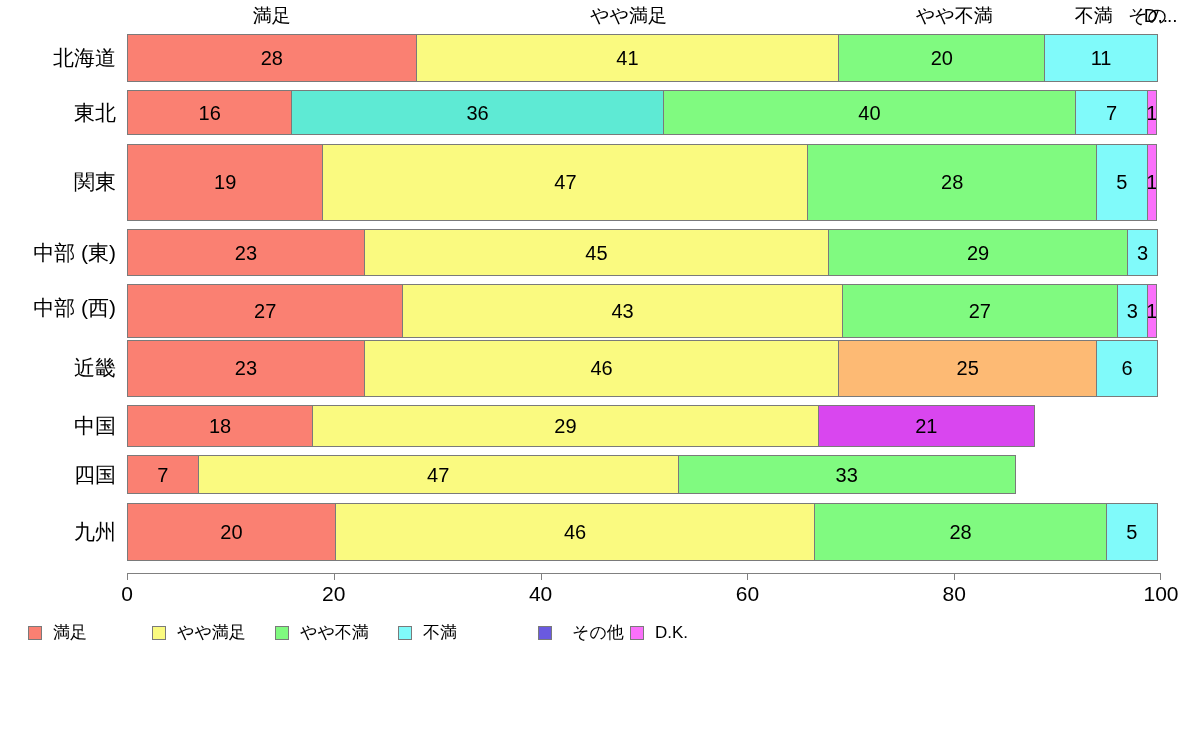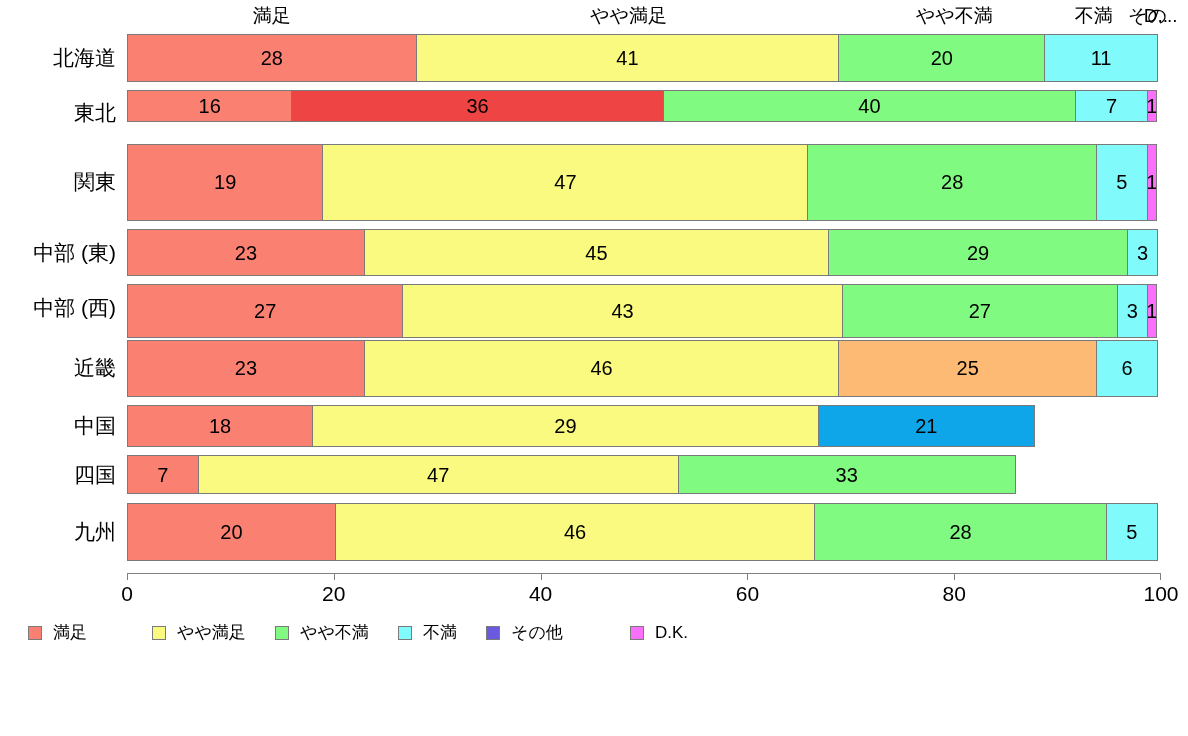--- a/index.html
+++ b/index.html
@@ -177,25 +177,25 @@
         <div class="seg" style="flex: 0 0 41%; background: rgb(250, 250, 128);">
           <span class="seg-value">41</span>
         </div>
         <div class="seg" style="flex: 0 0 20%; background: rgb(128, 250, 128);">
           <span class="seg-value">20</span>
         </div>
         <div class="seg" style="flex: 0 0 11%; background: rgb(128, 250, 250);">
           <span class="seg-value">11</span>
         </div>
       </div>
-      <div class="row" style="top: 58.3333px; height: 32px;">
+      <div class="row" style="top: 58.3333px; height: 45px;">
         <div class="seg" style="flex: 0 0 16%; background: rgb(250, 128, 114);">
           <span class="seg-value">16</span>
         </div>
-        <div class="seg" style="flex: 0 0 36%; background: #ef4444;">
+        <div class="seg" style="flex: 0 0 36%; background: #5eead4;">
           <span class="seg-value">36</span>
         </div>
         <div class="seg" style="flex: 0 0 40%; background: rgb(128, 250, 128);">
           <span class="seg-value">40</span>
         </div>
         <div class="seg" style="flex: 0 0 7%; background: rgb(128, 250, 250);">
           <span class="seg-value">7</span>
         </div>
         <div class="seg" style="flex: 0 0 1%; background: rgb(250, 112, 250);">
           <span class="seg-value">1</span>
@@ -263,21 +263,21 @@
           <span class="seg-value">6</span>
         </div>
       </div>
       <div class="row" style="top: 373px; height: 42px;">
         <div class="seg" style="flex: 0 0 18%; background: rgb(250, 128, 114);">
           <span class="seg-value">18</span>
         </div>
         <div class="seg" style="flex: 0 0 49%; background: rgb(250, 250, 128);">
           <span class="seg-value">29</span>
         </div>
-        <div class="seg" style="flex: 0 0 21%; background: #0ea5e9;">
+        <div class="seg" style="flex: 0 0 21%; background: #d946ef;">
           <span class="seg-value">21</span>
         </div>
       </div>
       <div class="row" style="top: 423.333px; height: 39px;">
         <div class="seg" style="flex: 0 0 6.93069%; background: rgb(250, 128, 114);">
           <span class="seg-value">7</span>
         </div>
         <div class="seg" style="flex: 0 0 46.5347%; background: rgb(250, 250, 128);">
           <span class="seg-value">47</span>
         </div>
@@ -327,21 +327,21 @@
         <span class="legend-label">やや満足</span>
       </div>
       <div class="legend-item" style="left: 275px;">
         <span class="legend-swatch" style="background: rgb(128, 250, 128);"></span>
         <span class="legend-label">やや不満</span>
       </div>
       <div class="legend-item" style="left: 398px;">
         <span class="legend-swatch" style="background: rgb(128, 250, 250);"></span>
         <span class="legend-label">不満</span>
       </div>
-      <div class="legend-item" style="left: 486px;">
+      <div class="legend-item" style="left: 538px; gap: 9px;">
         <span class="legend-swatch" style="background: rgb(106, 90, 224);"></span>
         <span class="legend-label">その他</span>
       </div>
       <div class="legend-item" style="left: 630px;">
         <span class="legend-swatch" style="background: rgb(250, 112, 250);"></span>
         <span class="legend-label">D.K.</span>
       </div>
     </div>
 
 <div class="row-label" style="top: 46px;">北海道</div>

